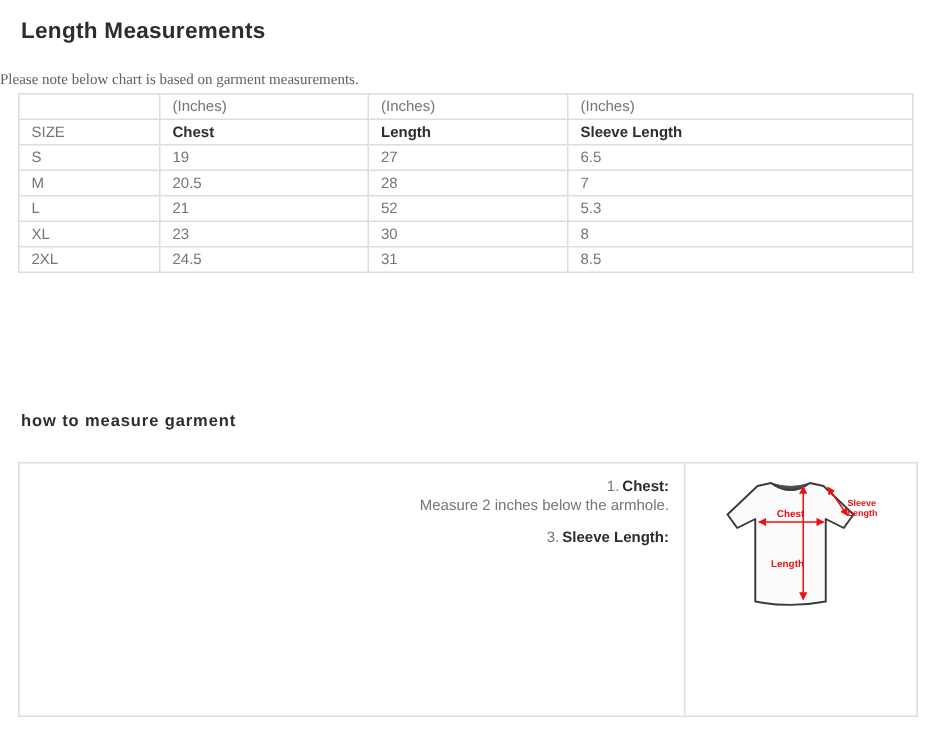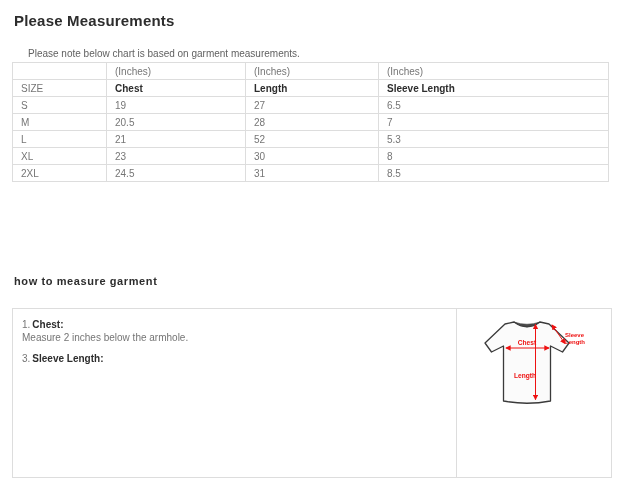--- a/index.html
+++ b/index.html
@@ -6,22 +6,22 @@
   html,body { background:#ffffff; }
   body {
     width:625px; height:500px; position:relative; overflow:hidden;
     font-family:"Liberation Sans", sans-serif; color:#757575;
   }
   .page-title {
     position:absolute; left:14px; top:12px;
     font-size:15px; font-weight:bold; color:#2d2d2d; letter-spacing:.2px;
   }
   .note {
-    position:absolute; left:28px; top:48px;
-    font-size:10px; color:#616161;
+    position:absolute; left:0; top:48px;
+    font-size:10px; color:#616161;font-family:Liberation Serif, serif;
   }
   table.size-chart {
     position:absolute; left:12px; top:62px; width:596px;
     border-collapse:collapse; table-layout:fixed;
   }
   table.size-chart col.c1 { width:94px; }
   table.size-chart col.c2 { width:139px; }
   table.size-chart col.c3 { width:133px; }
   table.size-chart col.c4 { width:230px; }
   table.size-chart th, table.size-chart td {
@@ -35,35 +35,35 @@
     position:absolute; left:14px; top:247px;
     font-size:11px; font-weight:bold; color:#2d2d2d; letter-spacing:.6px;margin-top:28px;
   }
   .measure-box {
     position:absolute; left:12px; top:308px; width:600px; height:170px;
     border:1px solid #dddddd; display:flex;
   }
   .measure-text {
     width:444px; padding:9px 10px 0 9px; border-right:1px solid #dddddd;
   }
-  .instruction { margin-bottom:8px; }
+  .instruction { margin-bottom:8px;text-align:right; }
   .instruction-head { font-size:10px; color:#757575; line-height:13px; }
   .instruction-head .label { font-weight:bold; color:#2d2d2d; margin-left:2px; }
   .instruction-text { font-size:10px; color:#757575; line-height:13px; }
   .diagram-cell { flex:1; display:flex; justify-content:center; align-items:flex-start; }
   .diagram-cell svg { margin-top:6px; }
   .shirt-outline { fill:#fbfbfb; stroke:#3a3a3a; stroke-width:1.3; stroke-linejoin:round; }
   .collar { fill:#4a4a4a; stroke:#3a3a3a; stroke-width:.6; }
   .red-line { stroke:#ee1111; stroke-width:1; fill:none; }
   .red-label { fill:#ee1111; font-family:"Liberation Sans",sans-serif; font-weight:bold; }
 </style>
 </head>
 <body>
 
-<div class="page-title">Please Measurements</div>
+<div class="page-title">Length Measurements</div>
 <div class="note">Please note below chart is based on garment measurements.</div>
 
 <table class="size-chart">
   <colgroup>
       <col class="c1">
       <col class="c2">
       <col class="c3">
       <col class="c4">
     </colgroup>
   <tbody>

